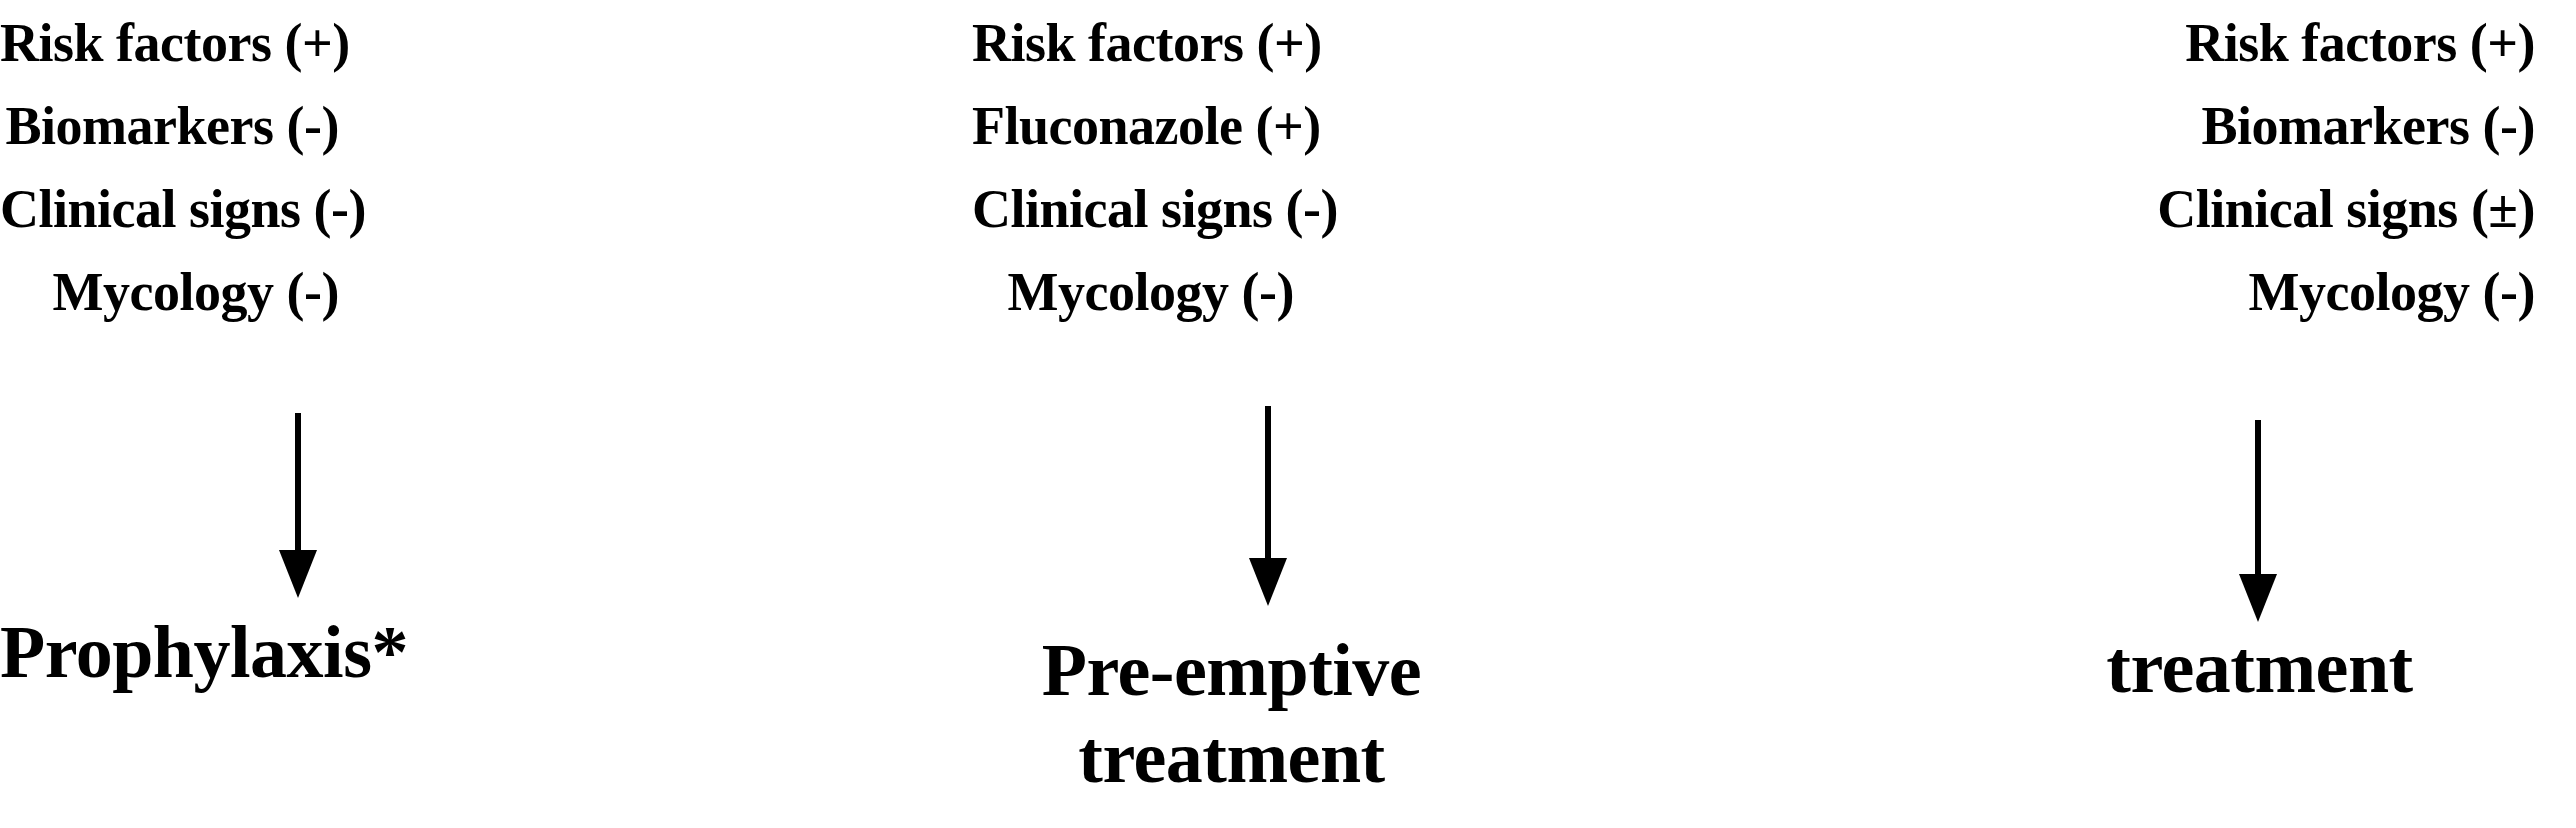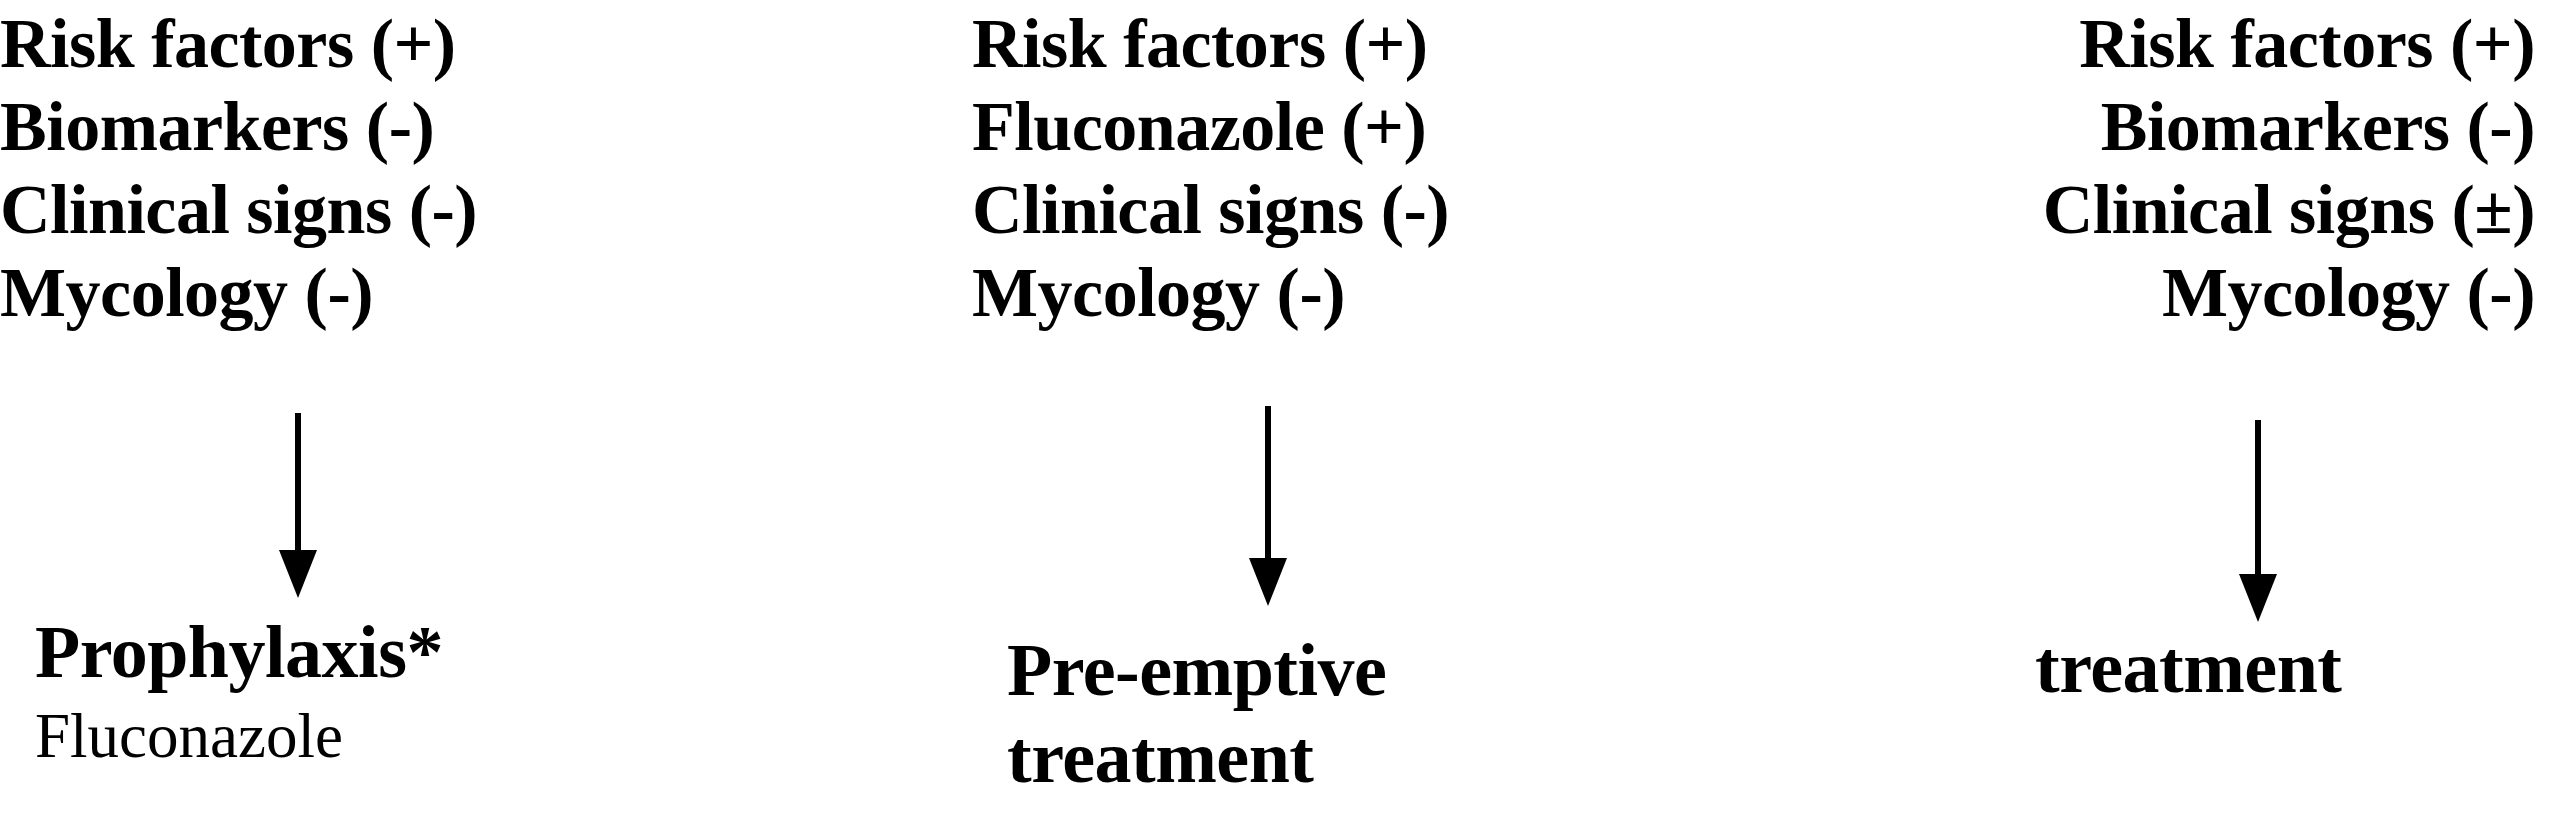--- a/index.html
+++ b/index.html
@@ -24,21 +24,21 @@
   }
 
   
   .criteria {
     position: absolute;
     top: 0;
     text-align: right;
     white-space: nowrap;
   }
   .criteria-line {
-    font-size: 70px;
+    font-size: 54px;
     font-weight: bold;
     line-height: 83px;
     letter-spacing: -0.5px;
     white-space: nowrap;
   }
 
   
   .arrow {
     position: absolute;
   }
@@ -57,22 +57,22 @@
     height: 0;
     margin-left: -19.4px;
     border-left: 19.4px solid transparent;
     border-right: 19.4px solid transparent;
     border-top: 48px solid #000000;
   }
 
   
   .outcome {
     position: absolute;
+    text-align: center;
     white-space: nowrap;
-    margin-left: 35px;
   }
   .outcome-primary {
     font-size: 74px;
     font-weight: bold;
     line-height: 87px;
     letter-spacing: -0.5px;
     white-space: nowrap;
   }
   .outcome-secondary {
     font-size: 63px;
@@ -96,21 +96,20 @@
       <div class="criteria-line">Mycology (-)</div>
     </div>
 
     <div class="arrow" style="left:259px; top:413px; width:78px; height:185px;">
       <div class="arrow-shaft" style="height:141px;"></div>
       <div class="arrow-head" style="top:137px;"></div>
     </div>
 
     <div class="outcome" style="left:0px; width:363px; top:609px;">
       <div class="outcome-primary">Prophylaxis*</div>
-      <div class="outcome-secondary">Fluconazole</div>
     </div>
 
   </div>
 
   <div class="column" style="left:972px; width:370px;">
 
     <div class="criteria" style="left:0px; width:322px; top:1.9px;">
       <div class="criteria-line">Risk factors (+)</div>
       <div class="criteria-line">Fluconazole (+)</div>
       <div class="criteria-line">Clinical signs (-)</div>

